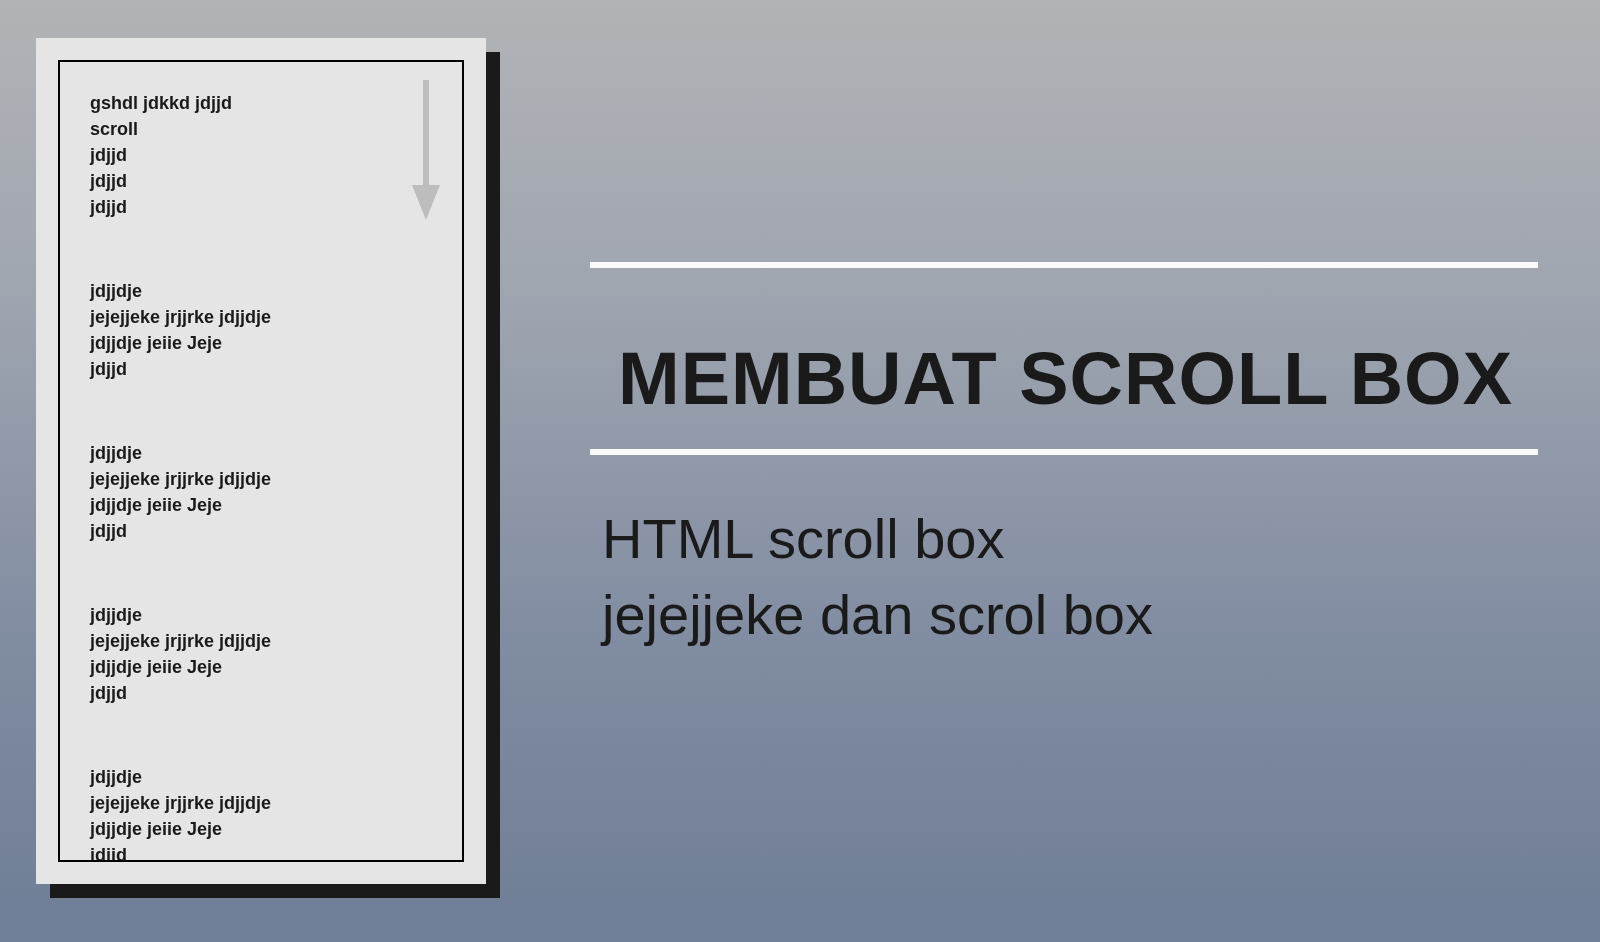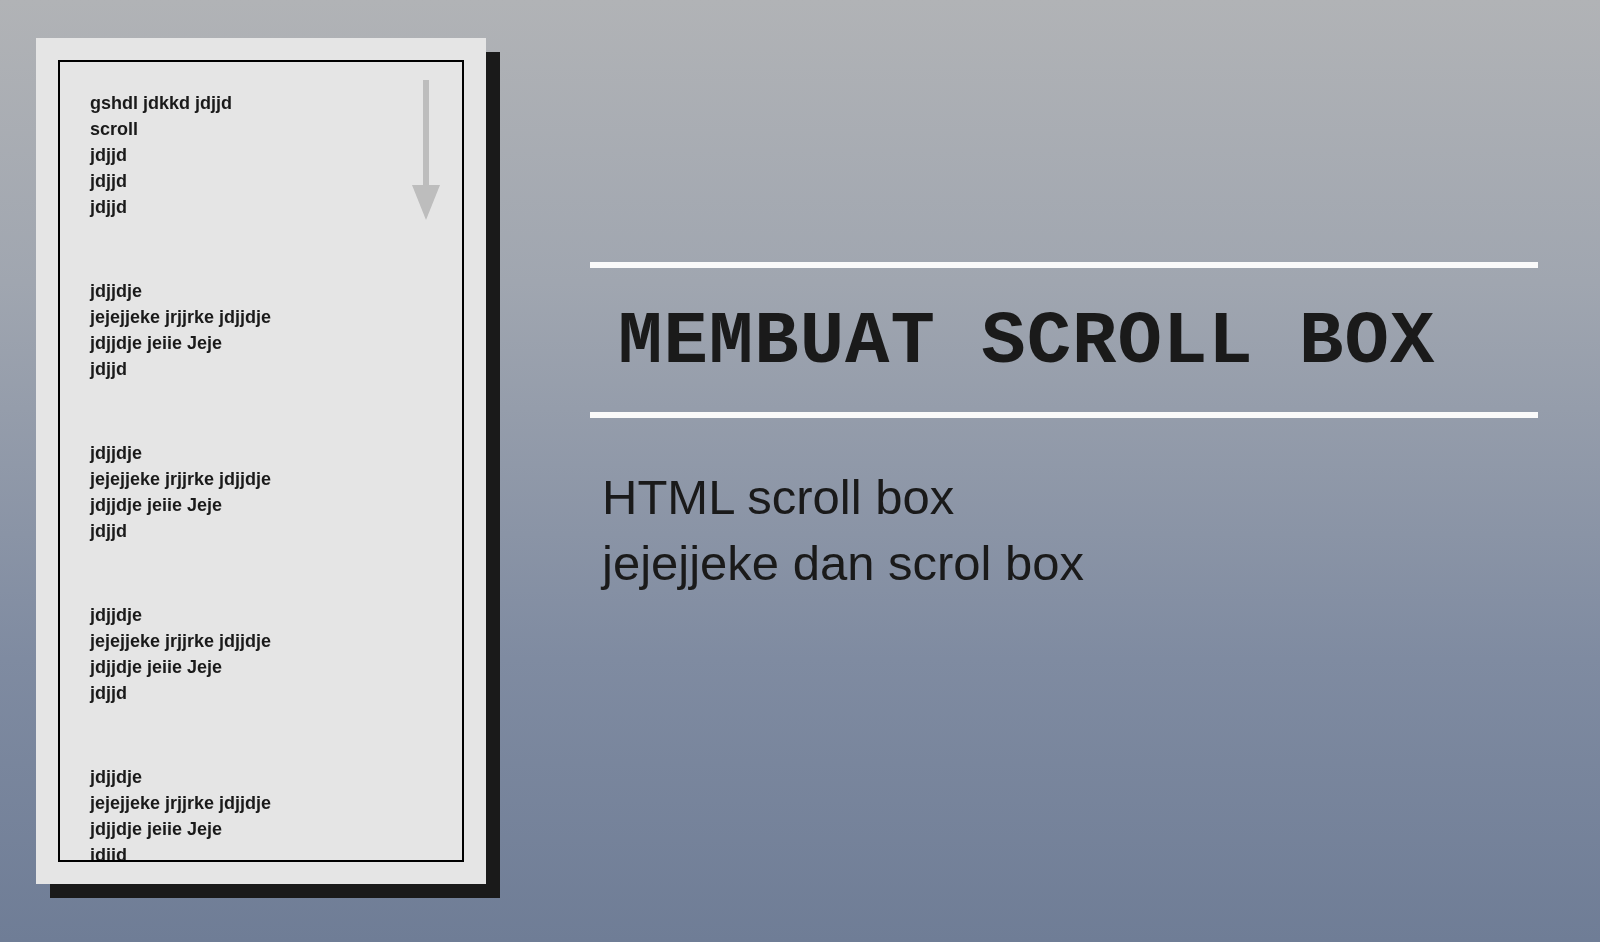--- a/index.html
+++ b/index.html
@@ -80,26 +80,27 @@
     height: 6px;
     background: #fafafa;
     width: 100%;
   }
   .title {
     font-size: 74px;
     font-weight: 800;
     letter-spacing: 1px;
     color: #1a1a1a;
     padding: 32px 0 28px 28px;
-    font-family: Liberation Mono, monospace;
+    font-family: Liberation Sans, sans-serif;
+    margin-top: 36px;
   }
   .subtitle {
     margin-top: 46px;
     padding-left: 12px;
-    font-size: 49px;
+    font-size: 56px;
     line-height: 1.35;
     color: #1a1a1a;
     font-weight: 400;
   }
 </style>
 </head>
 <body>
 
 <div class="card-wrapper">
   <div class="card-shadow"></div>

